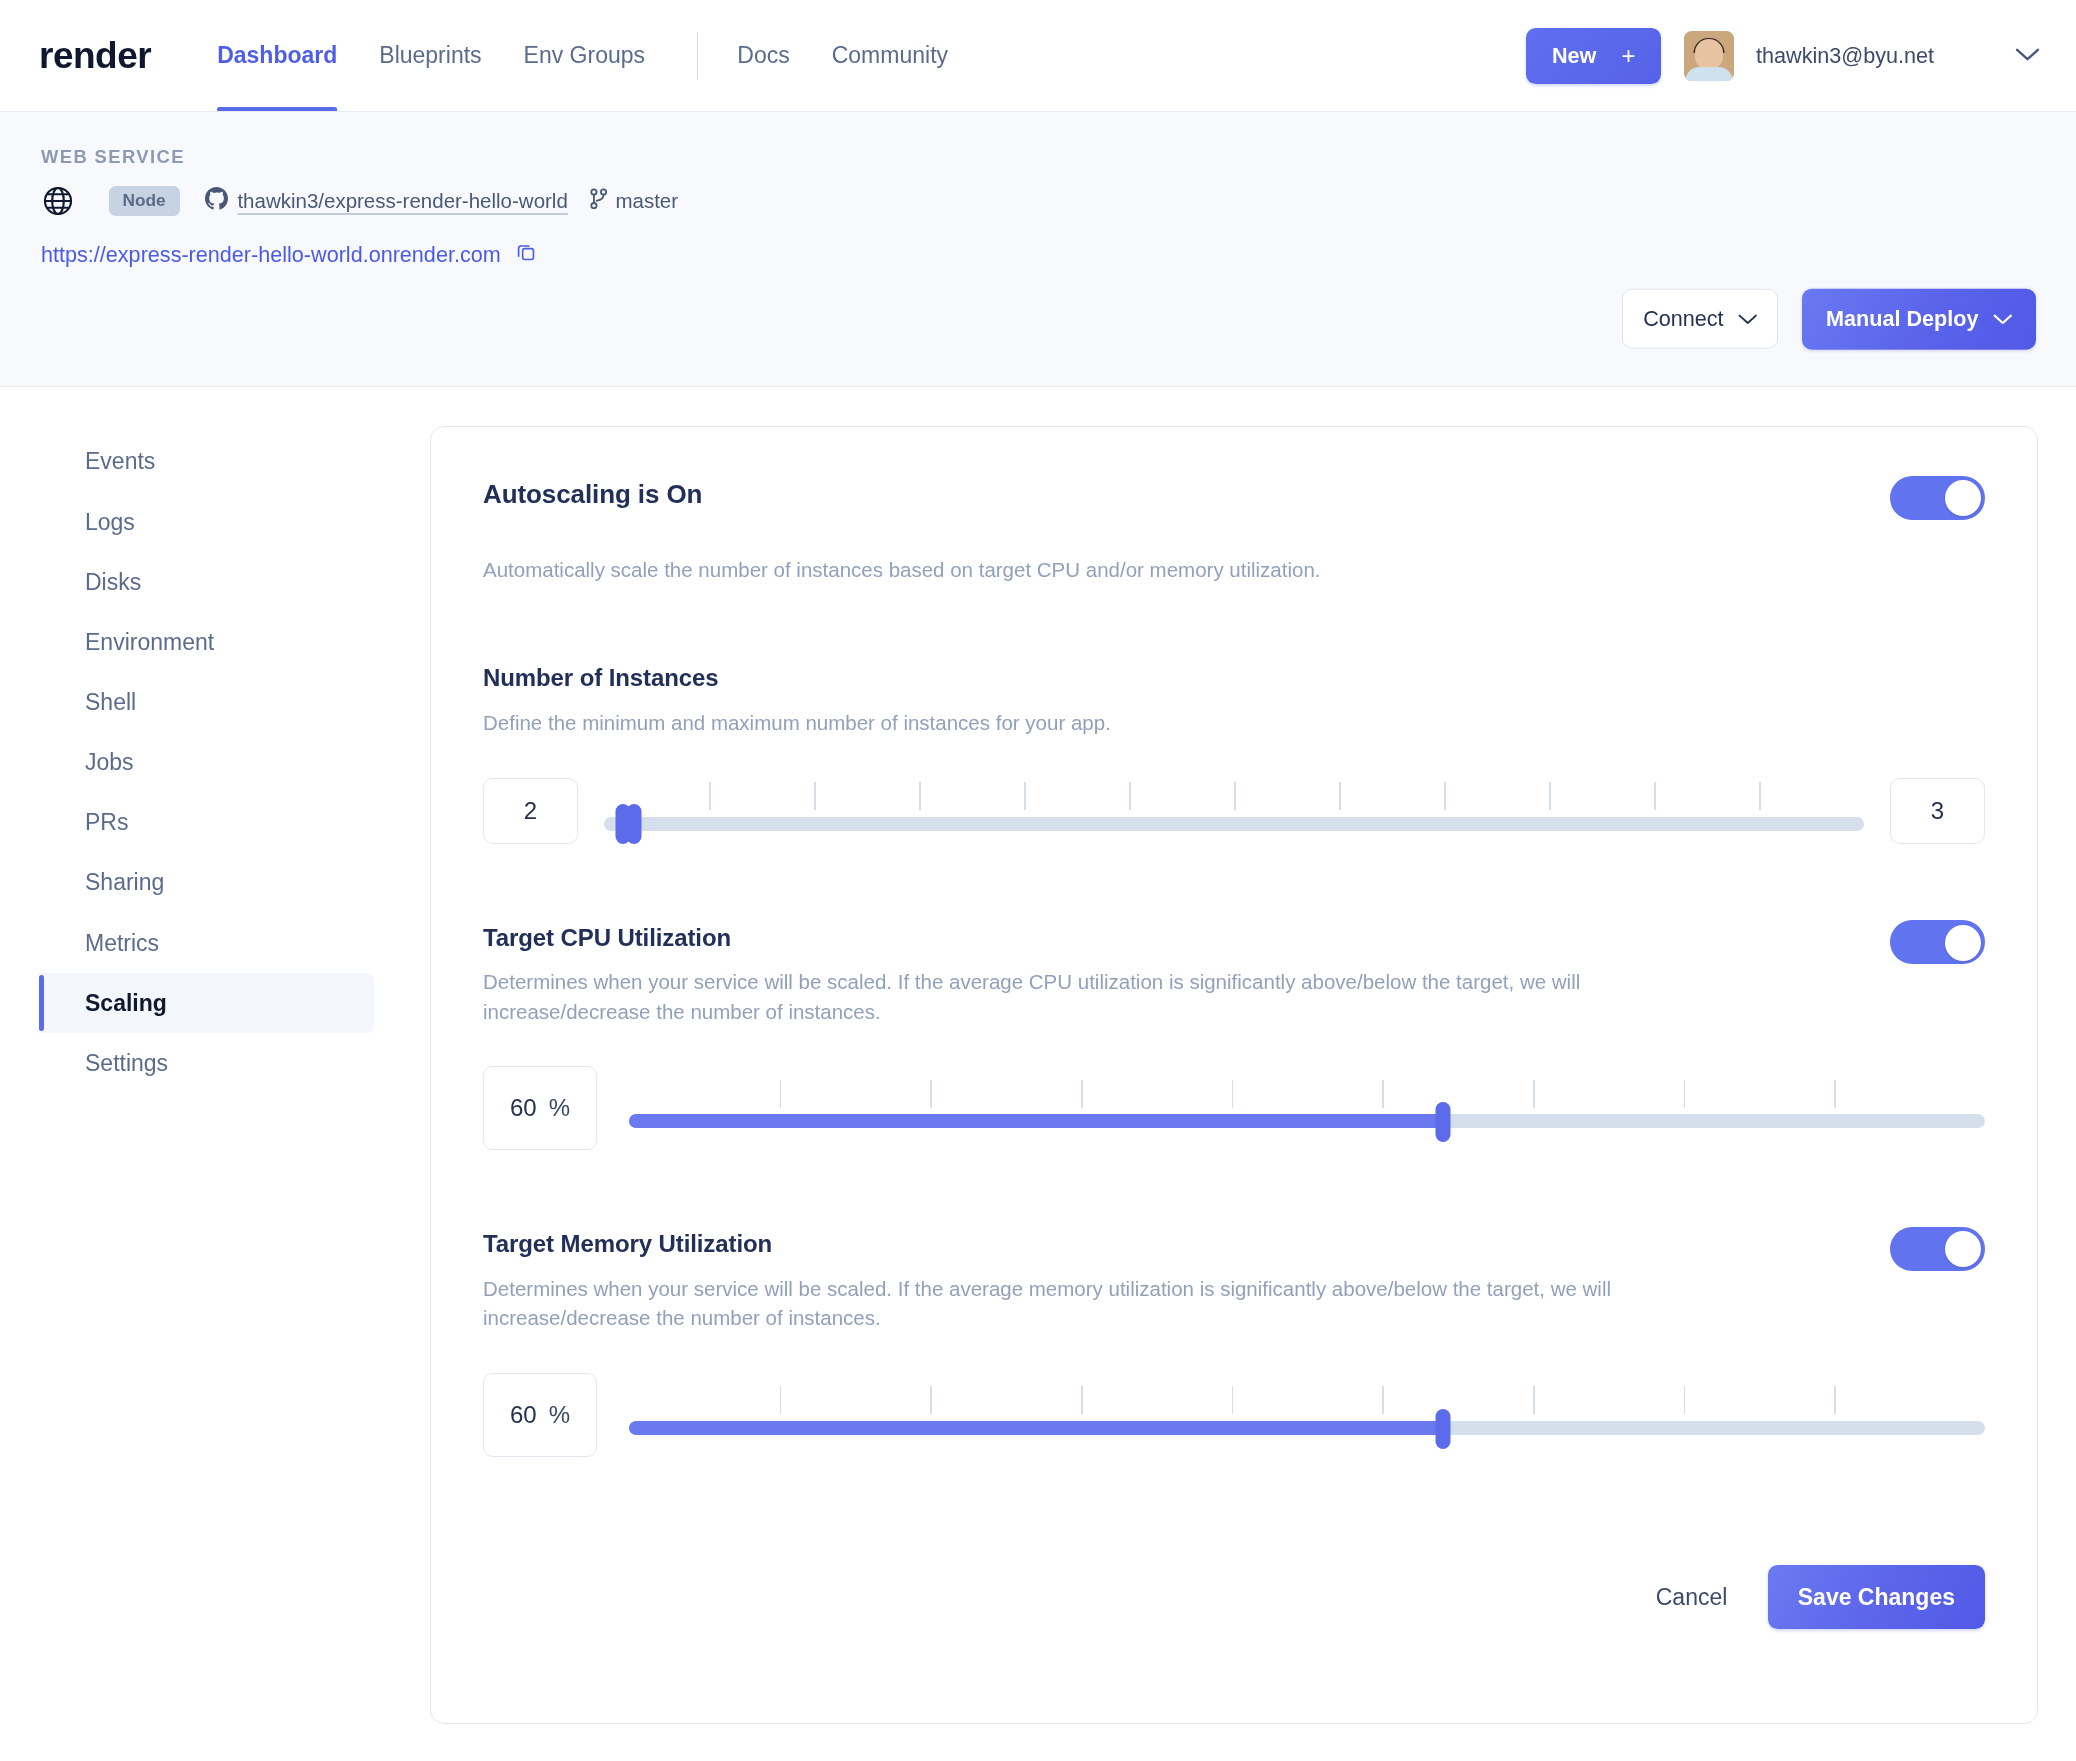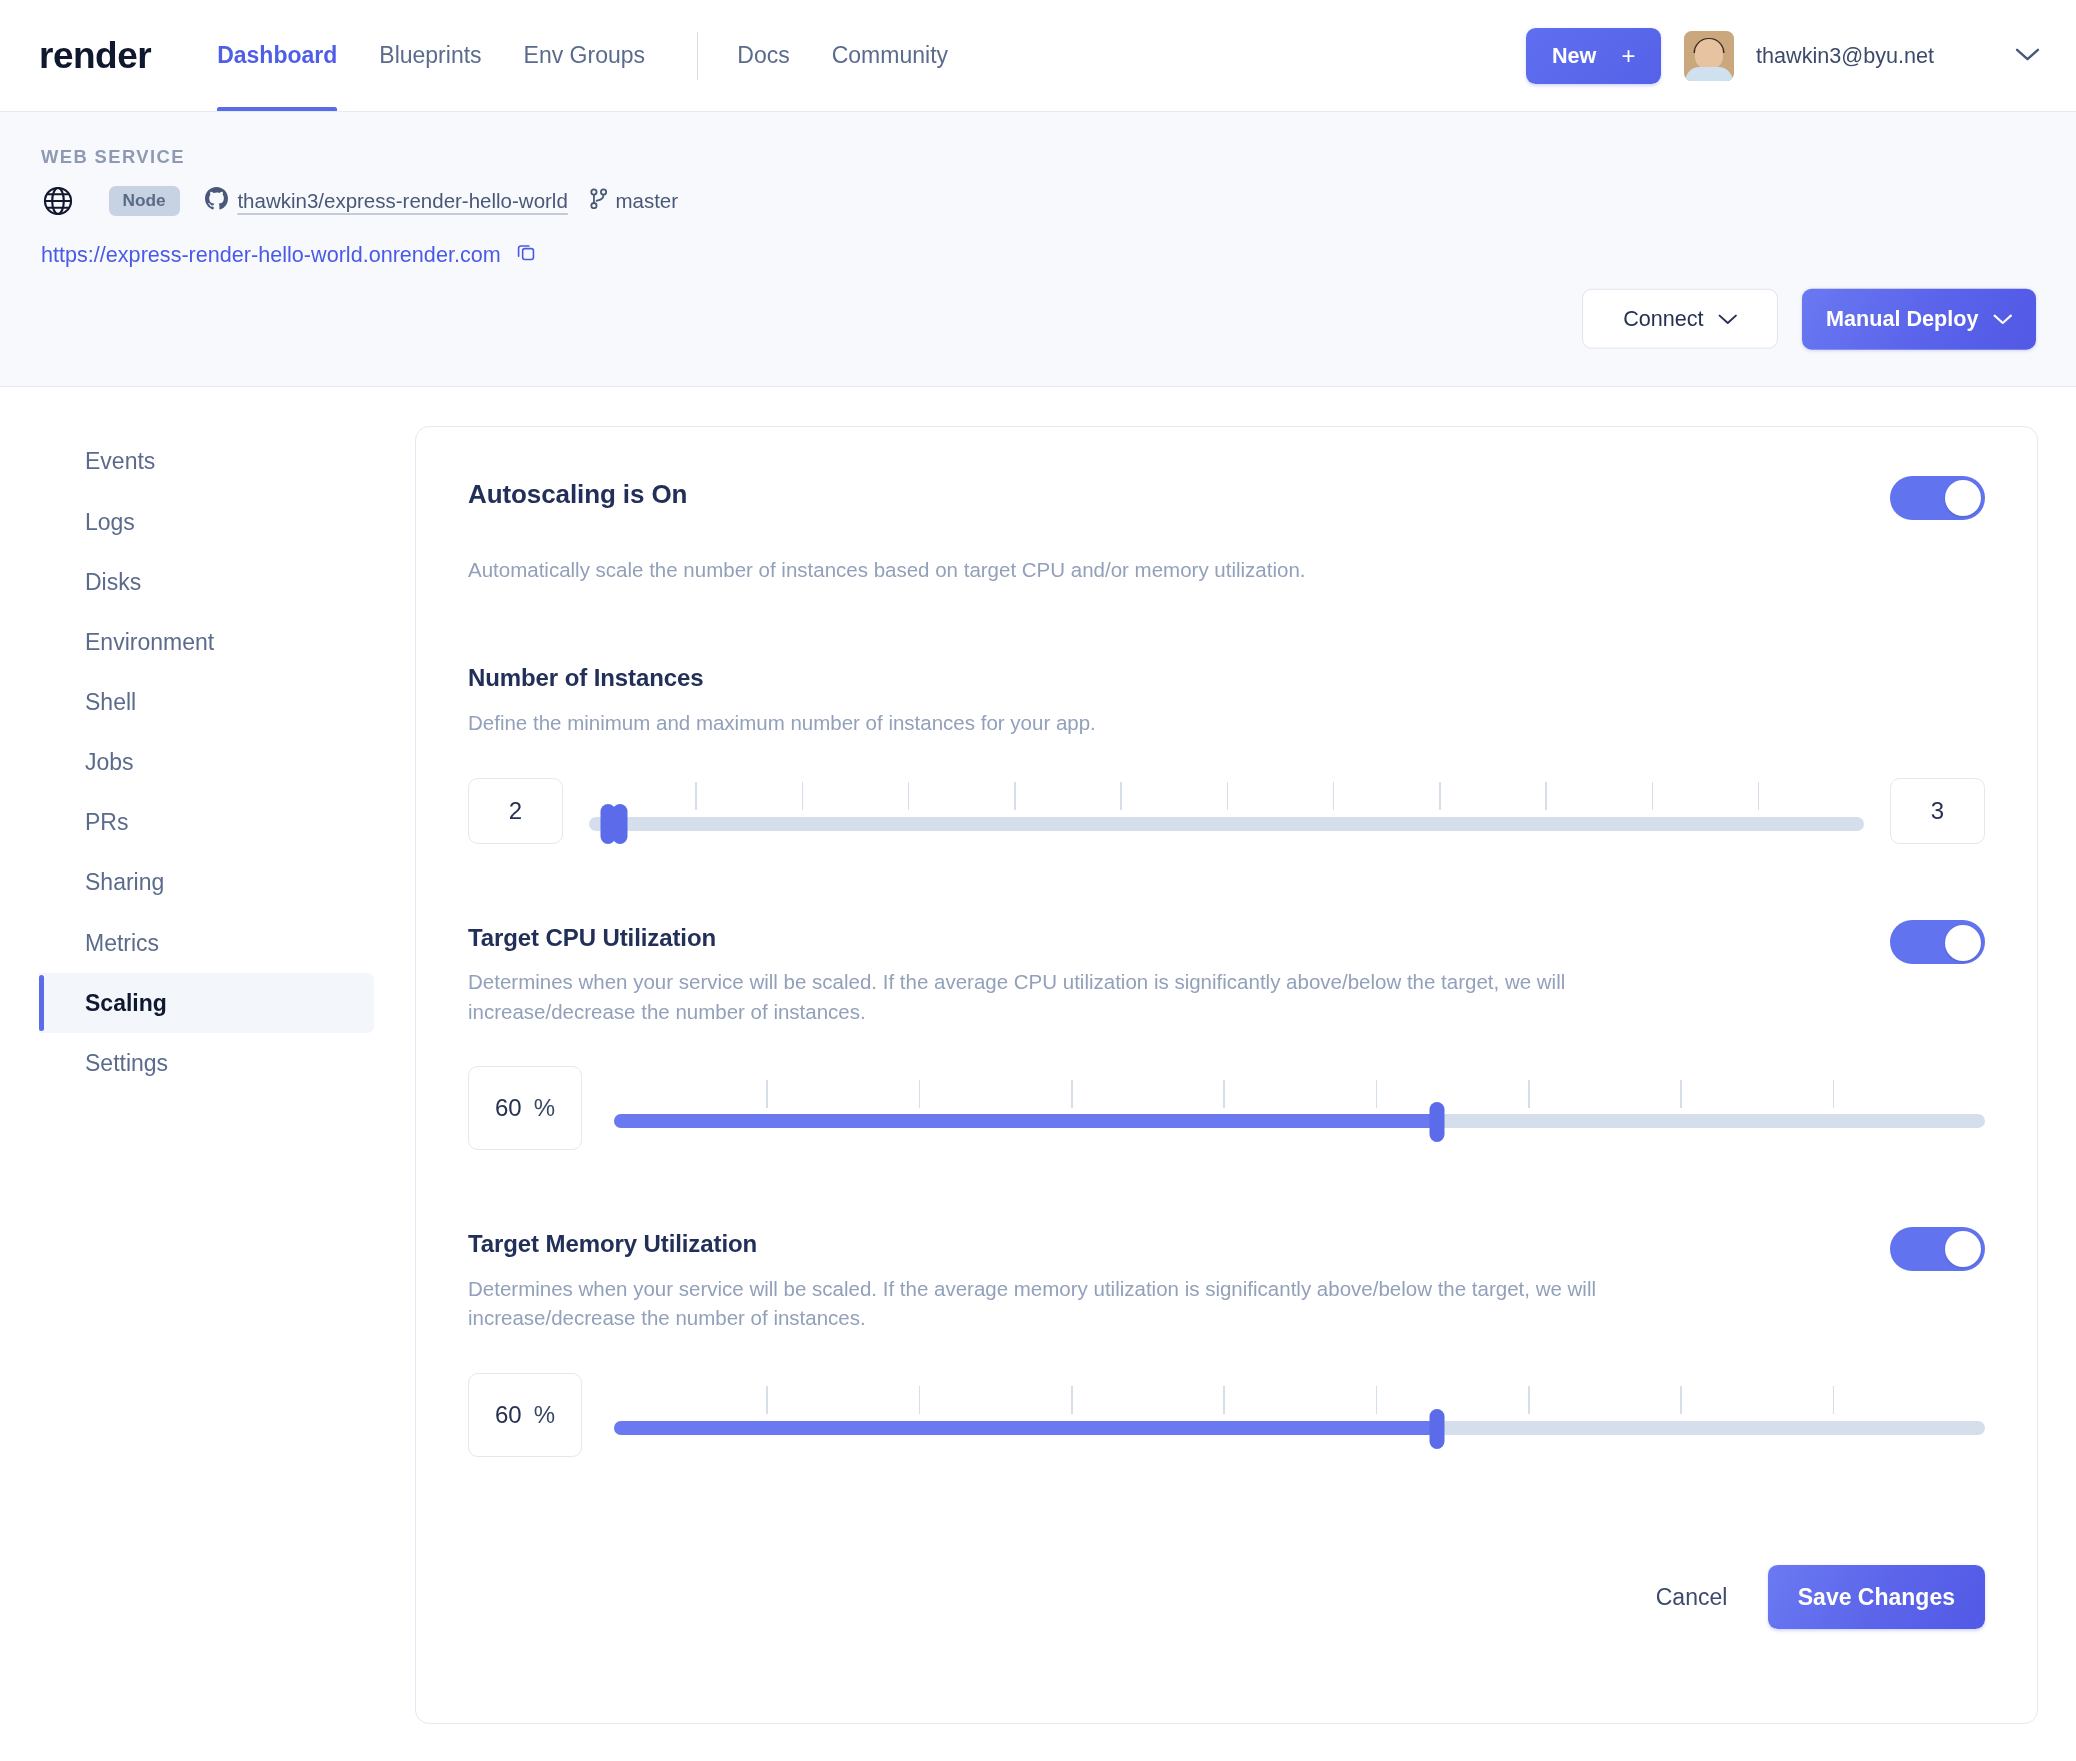--- a/index.html
+++ b/index.html
@@ -202,21 +202,21 @@
     display: flex;
     align-items: center;
     gap: 24px;
   }
   .btn-connect {
     background: #ffffff;
     border: 1.1px solid #dfe4ee;
     border-radius: 9.7px;
     font-size: 21.6px;
     color: #253152;
-    padding: 16px 40px;
+    padding: 16px 20px;
     display: flex;
     align-items: center;
     gap: 14px;
     cursor: pointer;
   }
   .btn-deploy {
     background: linear-gradient(120deg,#6a79f2 0%,#5a63ea 55%,#5159e6 100%);
     border: none;
     border-radius: 9.7px;
     font-size: 21.6px;
@@ -259,21 +259,21 @@
     position: absolute;
     left: 0; top: 2.2px; bottom: 2.2px;
     width: 5.4px;
     border-radius: 2.7px;
     background: #5b6be9;
   }
 
   
   .card {
     flex: 1;
-    margin-left: 41px;
+    margin-left: 56px;
     background: #ffffff;
     border: 1.1px solid #e4e9f1;
     border-radius: 14px;
     padding: 53px 52px 40px 52px;
     min-height: 1298px;
   }
   .row-head {
     display: flex;
     align-items: flex-start;
     justify-content: space-between;

